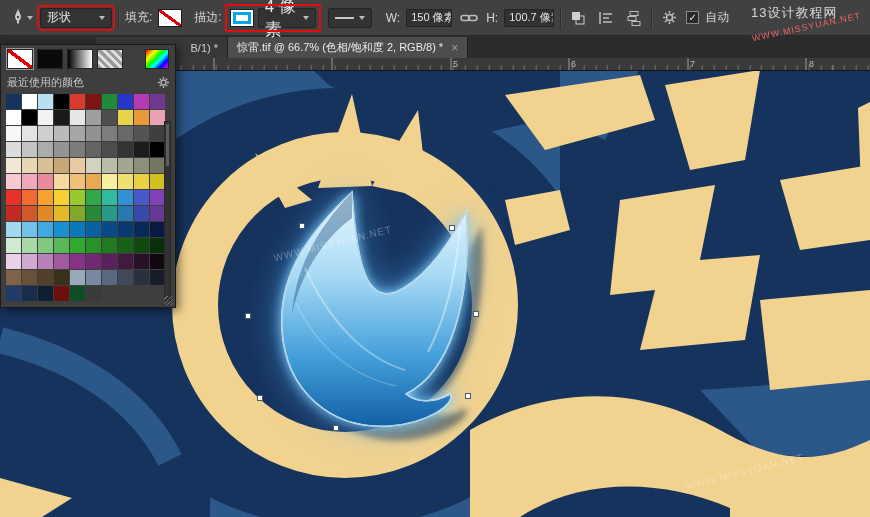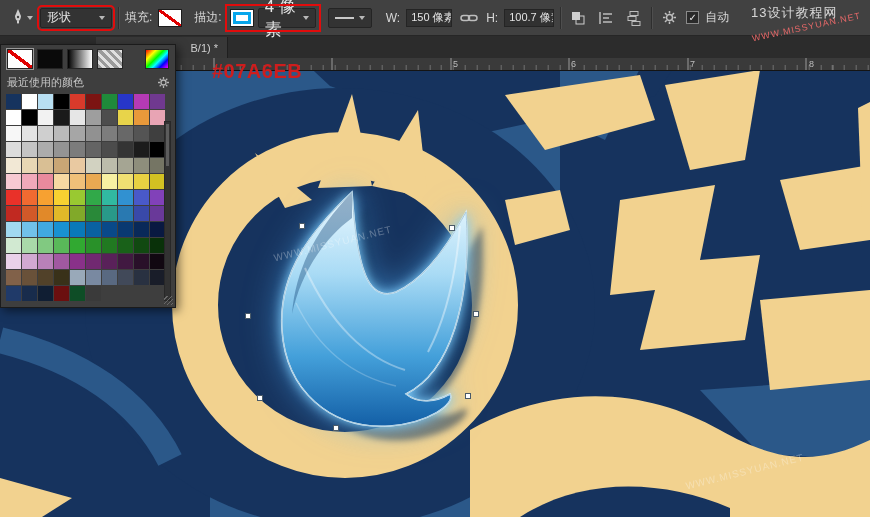--- a/index.html
+++ b/index.html
@@ -201,20 +201,24 @@
 
   <div class="watermark-top">
     <span class="wm-site">13设计教程网</span>
     <span class="wm-url">WWW.MISSYUAN.NET</span>
   </div>
 
   <div class="tab-bar">
     <div class="tab first">
       <span>B/1) *</span>
     </div>
+    <div class="tab active">
+      <span>惊雷.tif @ 66.7% (色相/饱和度 2, RGB/8) *</span>
+      <span class="close">×</span>
+    </div>
   </div>
 
   <div class="canvas">
     <svg width="870" height="459" viewBox="0 0 870 459">
       <defs>
         <linearGradient id="cg" x1="0" y1="0" x2="0" y2="1">
           <stop offset="0" stop-color="#edf9ff"></stop>
           <stop offset="0.35" stop-color="#a9dbf5"></stop>
           <stop offset="0.7" stop-color="#44a0da"></stop>
           <stop offset="1" stop-color="#135fa6"></stop>
@@ -270,21 +274,20 @@
         <rect x="473.5" y="253.5" width="5" height="5"></rect>
       </g>
     </svg>
 
     <div class="ruler" id="ruler">
         <span class="rn" style="left: 453px;">5</span>
         <span class="rn" style="left: 571px;">6</span>
         <span class="rn" style="left: 690px;">7</span>
         <span class="rn" style="left: 809px;">8</span>
       </div>
-    <div class="hexlabel">#07A6EB</div>
     <div id="wm-layer">
         <span class="wm" style="left: 272px; top: 180px;">WWW.MISSYUAN.NET</span>
         <span class="wm" style="left: 684px; top: 408px;">WWW.MISSYUAN.NET</span>
       </div>
   </div>
 
   <div class="panel">
     <div class="panel-head">
       <div class="stylebtn st-none sel"></div>
       <div class="stylebtn st-solid"></div>

